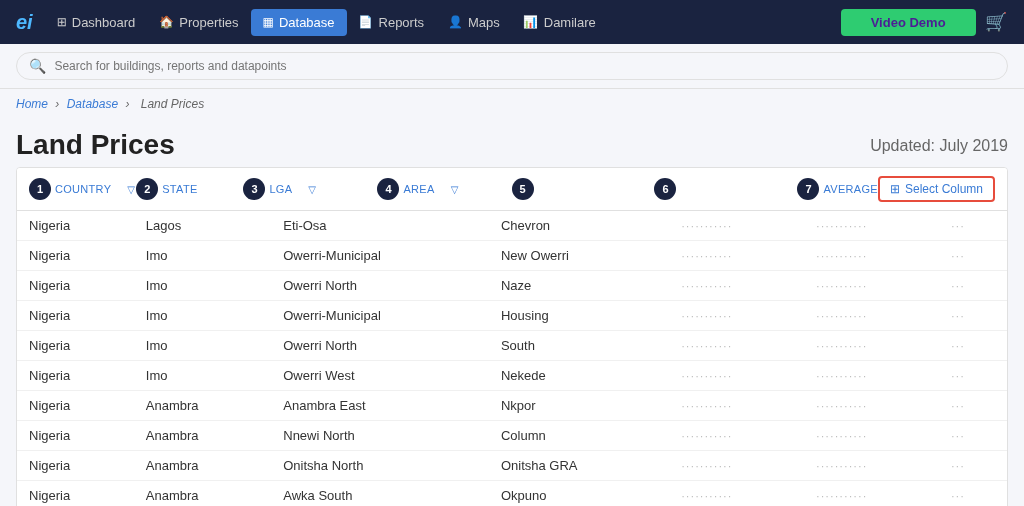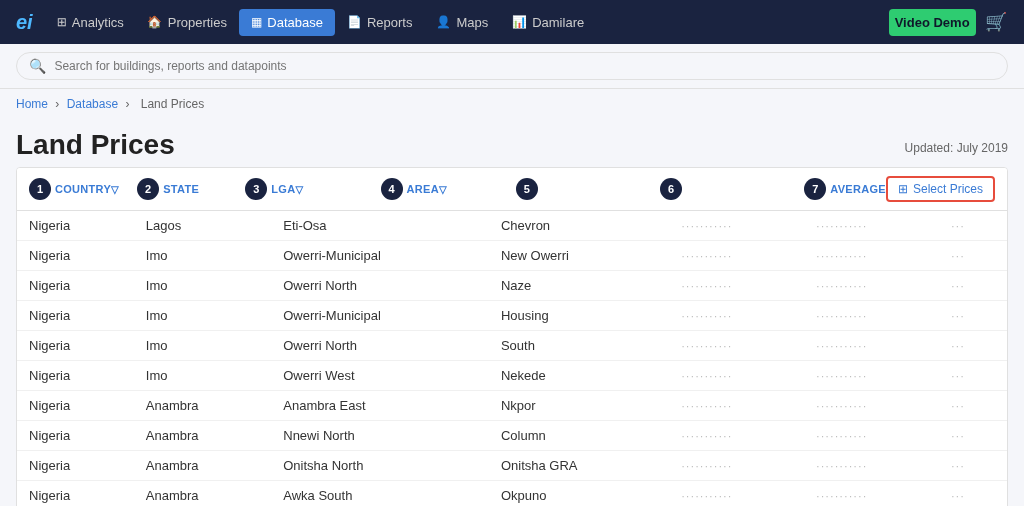--- a/index.html
+++ b/index.html
@@ -33,22 +33,22 @@
     }
     .nav-item.active {
       background: #3a7bd5;
       color: #fff;
       border-radius: 4px;
     }
     .nav-icon { font-size: 12px; }
     .nav-spacer { flex: 1; }
     .nav-video-demo {
       background: #2ecc71;
-      color: #0f172a;
-      padding: 6px 6px;
+      color: #4c1d95;
+      padding: 6px 30px;
       border-radius: 4px;
       cursor: pointer;
       font-size: 13px;
       font-weight: bold;
     }
     .nav-user {
       color: #ccc;
       display: flex;
       align-items: center;
       gap: 6px;
@@ -92,39 +92,40 @@
       color: #666;
       width: 100%;
     }
 
     
     .breadcrumb {
       padding: 8px 16px;
       font-size: 12px;
       color: #666;
       background: #f5f6fa;
+      font-style: italic;
     }
     .breadcrumb a { color: #3a7bd5; text-decoration: none; }
     .breadcrumb span { margin: 0 4px; }
 
     
     .page-header {
       padding: 10px 16px 6px 16px;
       display: flex;
       align-items: flex-end;
       justify-content: space-between;
       background: #f5f6fa;
     }
     .page-title {
       font-size: 28px;
       font-weight: bold;
       color: #222;
     }
     .updated-label {
-      font-size: 12px;
+      font-size: 16px;
       color: #666;
       margin-bottom: 6px;
     }
 
     
     .table-wrap {
       background: #fff;
       margin: 0 16px 16px 16px;
       border: 1px solid #e0e0e0;
       border-radius: 4px;
@@ -148,24 +149,24 @@
       border-radius: 50%;
       background: #1a2340;
       color: #fff;
       font-size: 11px;
       font-weight: bold;
       margin-right: 4px;
     }
     .col-header-cell {
       display: flex;
       align-items: center;
-      gap: 0;
+      gap: 16px;
       color: #3a7bd5;
       font-size: 11px;
-      font-weight: bold;
+      font-weight: normal;
       text-transform: uppercase;
       letter-spacing: 0.3px;
     }
     .col-filter-icon { color: #3a7bd5; font-size: 10px; }
 
     .select-col-btn {
       margin-left: auto;
       border: 2px solid #e74c3c;
       color: #3a7bd5;
       background: #fff;
@@ -205,21 +206,21 @@
     }
   </style>
 </head>
 <body>
 
 <nav class="navbar">
   <span class="nav-logo">ei</span>
 
   <div class="nav-item">
     <span class="nav-icon">⊞</span>
-    <span>Analytics</span>
+    <span>Dashboard</span>
   </div>
   <div class="nav-item">
     <span class="nav-icon">🏠</span>
     <span>Properties</span>
   </div>
   <div class="nav-item active">
     <span class="nav-icon">▦</span>
     <span>Database</span>
   </div>
   <div class="nav-item">
@@ -300,21 +301,21 @@
       <span class="col-badge">6</span>
     </div>
     <div style="display:flex; align-items:center; flex:1;">
       <span class="col-badge">7</span>
       <span class="col-header-cell">
         <span>AVERAGE</span>
       </span>
     </div>
     <button class="select-col-btn">
       <span>⊞</span>
-      <span>Select Prices</span>
+      <span>Select Column</span>
     </button>
   </div>
 
   <table>
     <tbody id="table-body">
     <tr>
       <td>Nigeria</td>
       <td>Lagos</td>
       <td>Eti-Osa</td>
       <td>Chevron</td>

